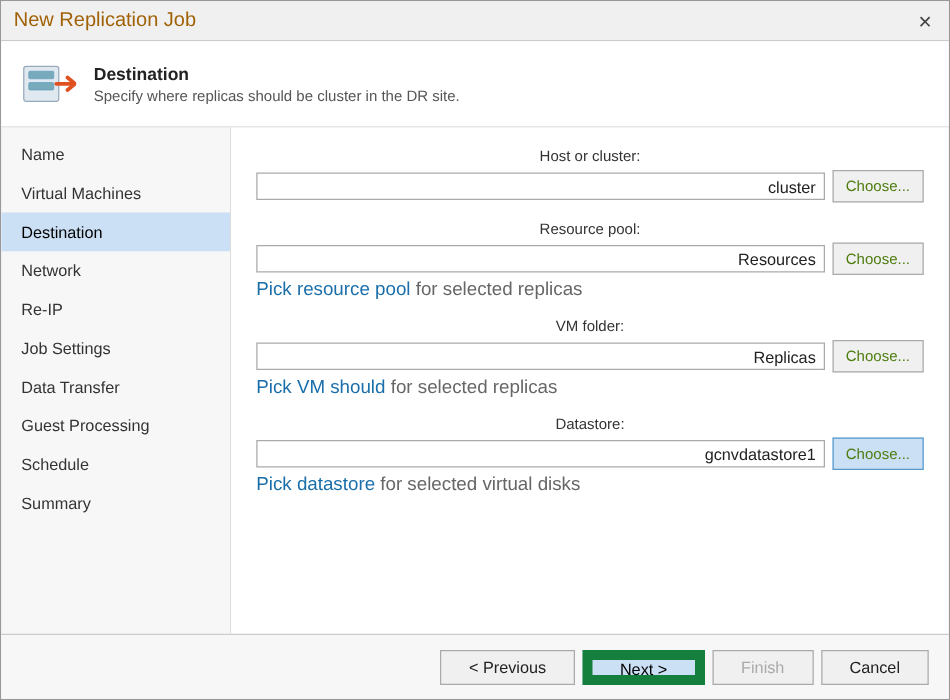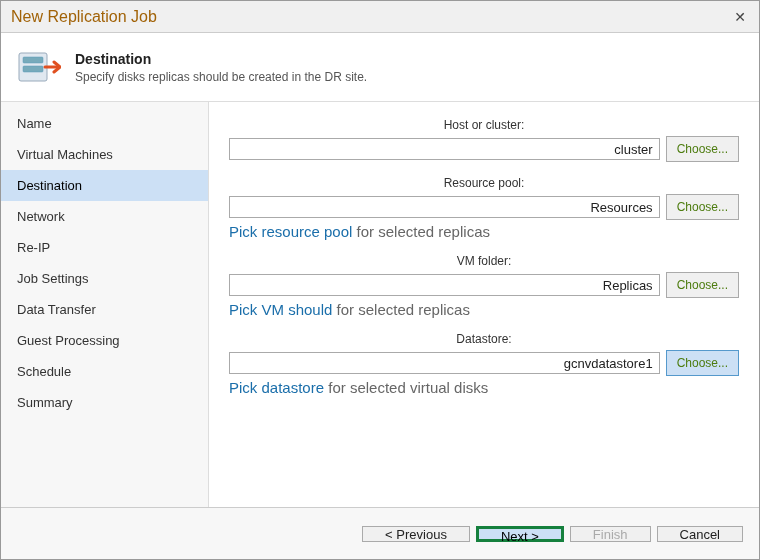--- a/index.html
+++ b/index.html
@@ -70,21 +70,21 @@
     .header-texts p {
       font-size: 12px;
       color: #555;
     }
     .body-area {
       display: flex;
       flex: 1;
       overflow: hidden;
     }
     .sidebar {
-      width: 208px;
+      width: 184px;
       background: #f7f7f7;
       border-right: 1px solid #ddd;
       padding: 6px 0;
     }
     .sidebar-item {
       padding: 8px 16px;
       font-size: 13px;
       color: #333;
       cursor: pointer;
       white-space: nowrap;
@@ -149,32 +149,32 @@
       border-top: 1px solid #ccc;
       padding: 10px 16px;
       display: flex;
       justify-content: flex-end;
       align-items: center;
       gap: 6px;
       background: #f7f7f7;
       height: 52px;
     }
     .footer-btn {
-      height: 16px;
+      height: 28px;
       min-width: 72px;
       padding: 0 22px;
       font-size: 13px;
       border: 1px solid #aaa;
       background: #f0f0f0;
       cursor: pointer;
       color: #222;
     }
     .footer-btn.primary {
       background: #cce0f5;
-      border: 3px solid #15803d;
+      border: 8px solid #15803d;
       font-weight: 500;
       color: #000;
     }
     .footer-btn:disabled {
       color: #aaa;
       cursor: default;
     }
   </style>
 </head>
 <body>
@@ -193,21 +193,21 @@
         <rect x="2" y="8" width="28" height="28" rx="2" fill="#e0e8f0" stroke="#9ab" stroke-width="1"></rect>
         <rect x="6" y="12" width="20" height="6" rx="1" fill="#7ab" stroke="#5899bb" stroke-width="0.5"></rect>
         <rect x="6" y="21" width="20" height="6" rx="1" fill="#7ab" stroke="#5899bb" stroke-width="0.5"></rect>
 
         <path d="M28 22 L42 22" stroke="#e05020" stroke-width="3" stroke-linecap="round"></path>
         <path d="M37 17 L43 22 L37 27" stroke="#e05020" stroke-width="3" fill="none" stroke-linecap="round" stroke-linejoin="round"></path>
       </svg>
     </div>
     <div class="header-texts">
       <h2>Destination</h2>
-      <p>Specify disks replicas should be created in the DR site.</p>
+      <p>Specify where replicas should be cluster in the DR site.</p>
     </div>
   </div>
 
   <div class="body-area">
 
     <div class="sidebar">
       <div class="sidebar-item">
         <span>Name</span>
       </div>
       <div class="sidebar-item">

